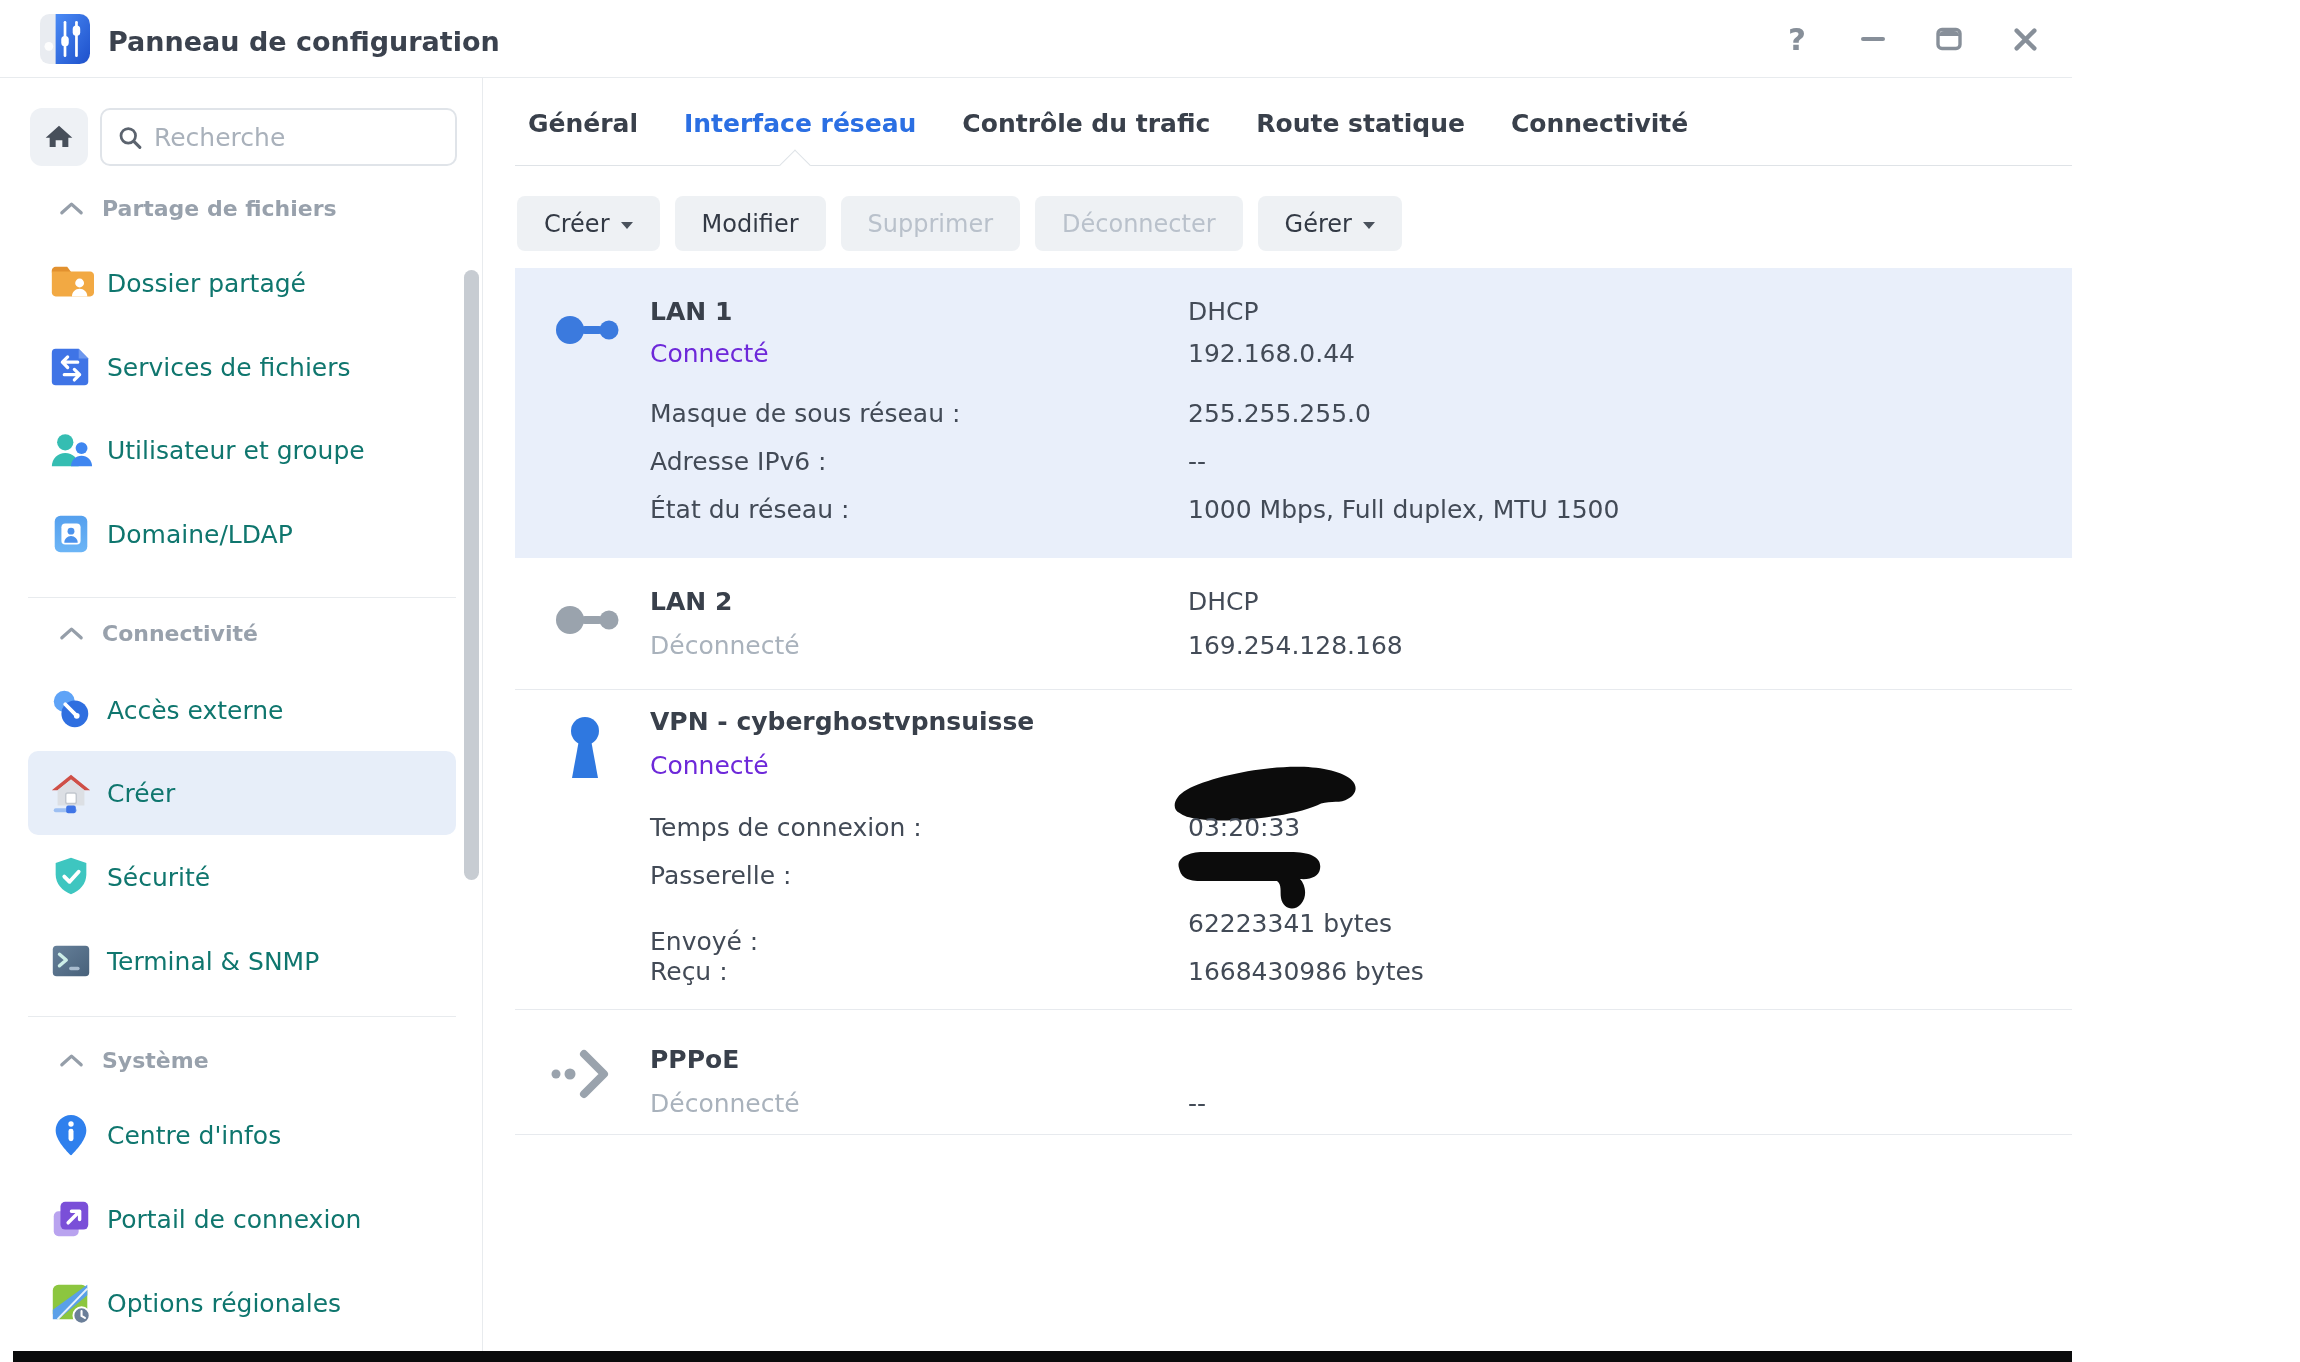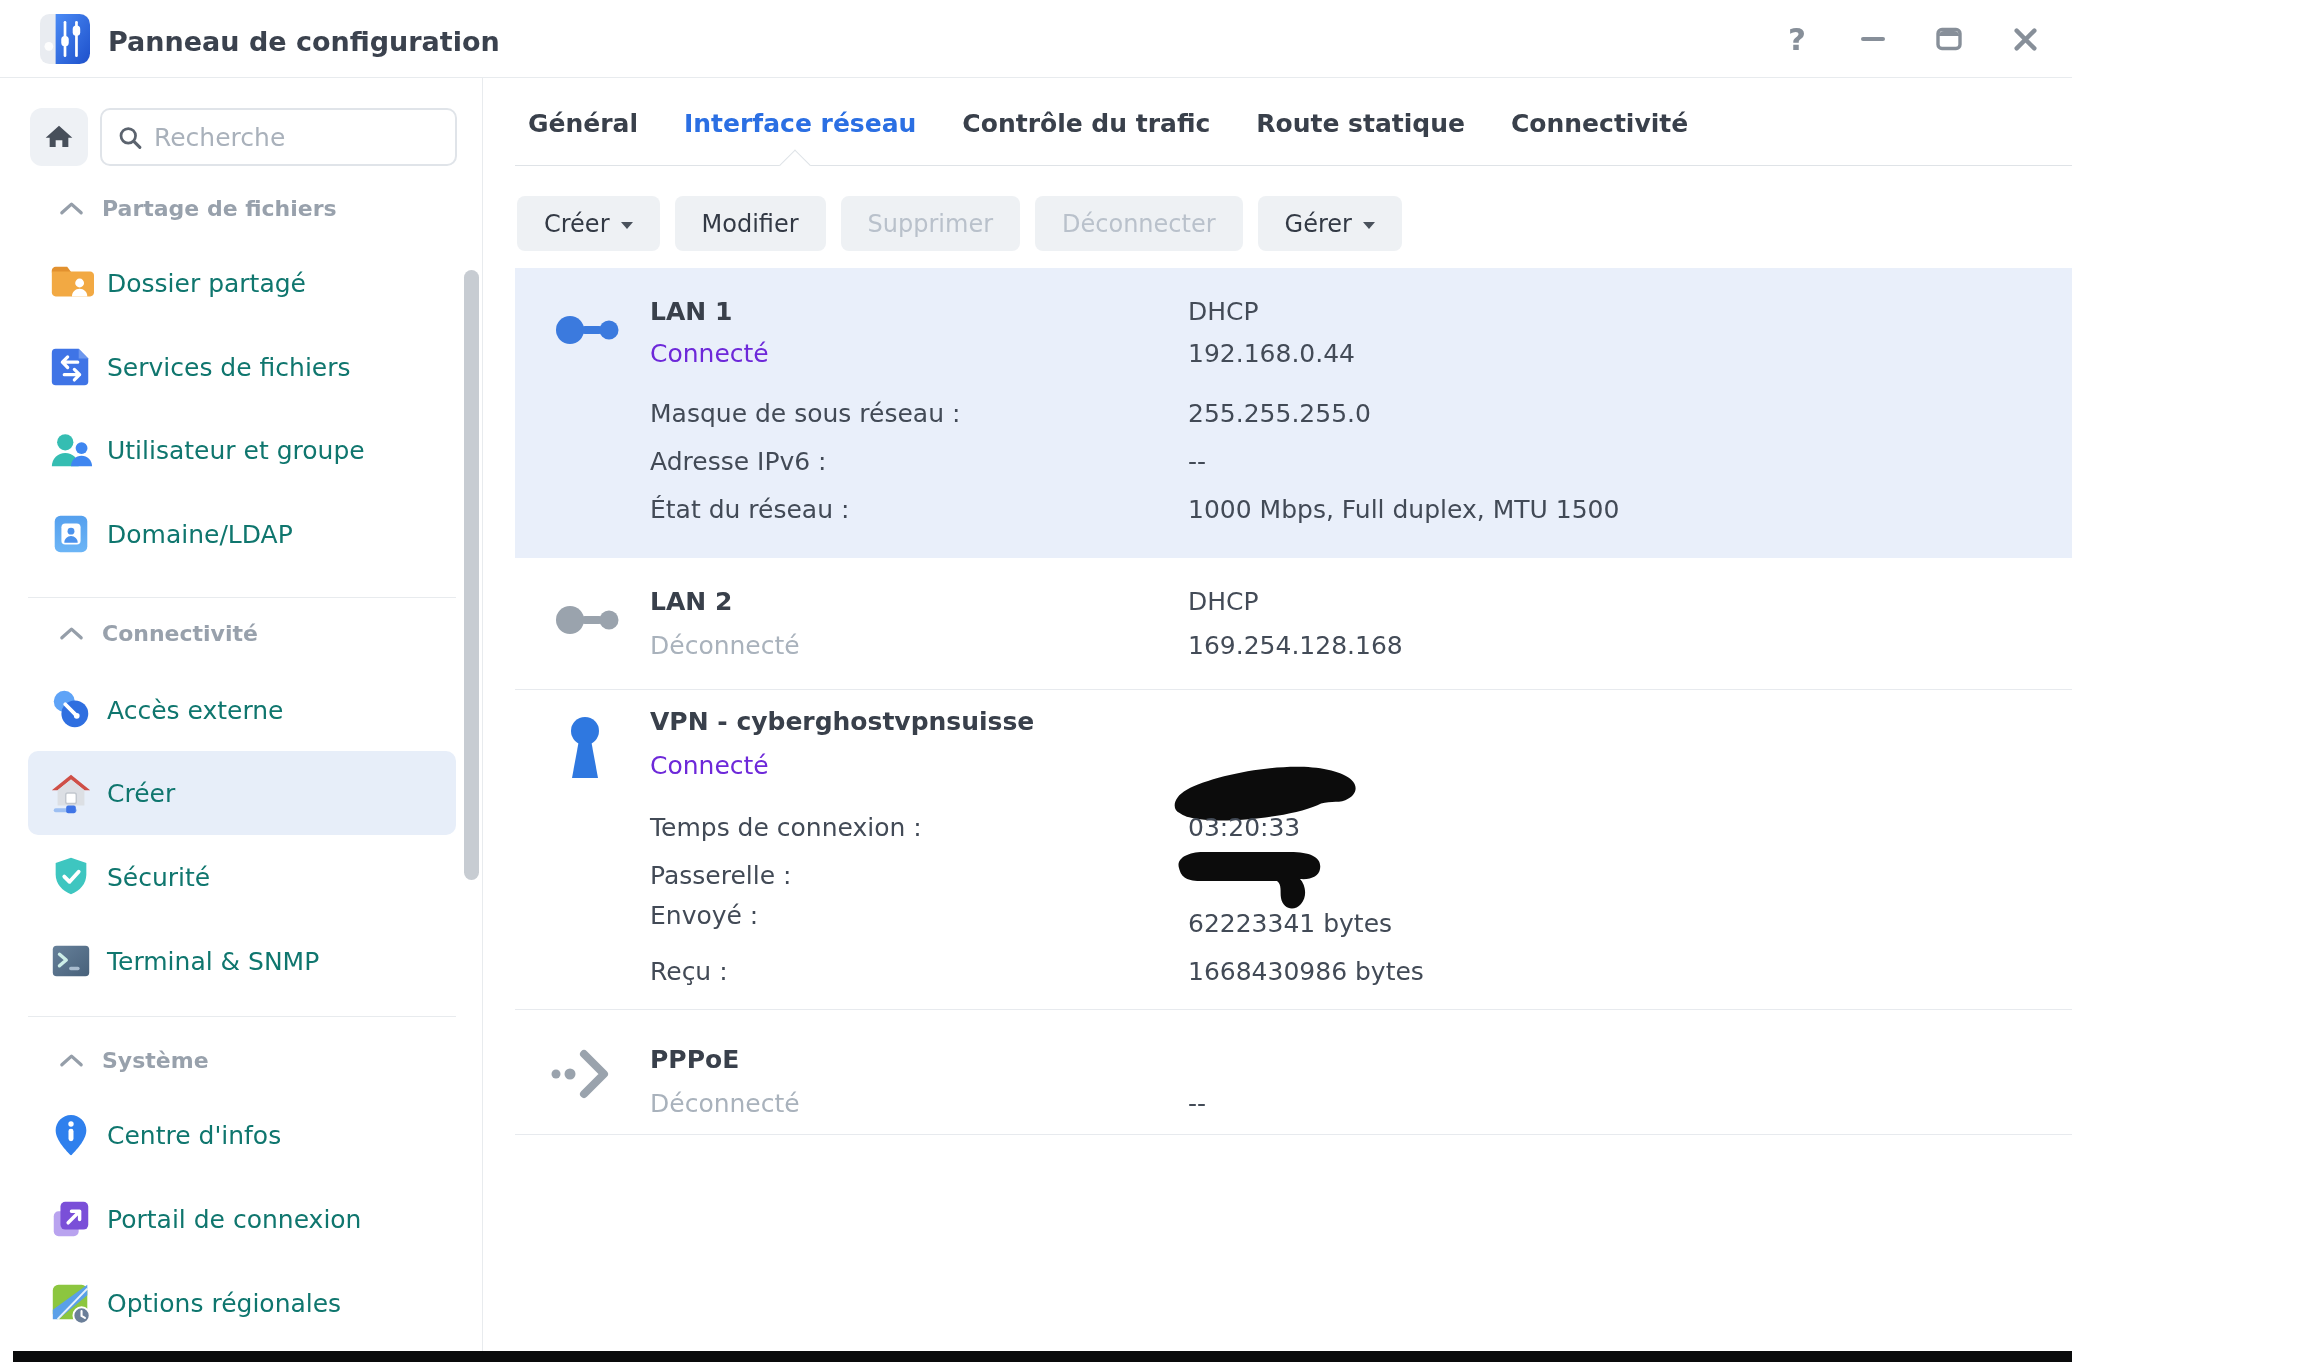--- a/index.html
+++ b/index.html
@@ -395,21 +395,21 @@
       <div class="detail-value" style="top:122px">03:20:33</div>
 
       <div class="detail-label" style="top:170px">Passerelle :</div>
 
       <span class="redact" style="left:657px;top:158px">
         <svg width="154" height="68" viewBox="0 0 154 68">
           <path d="M7 20 C4 11 15 4 31 4 H118 C140 4 150 10 148 21 C147 28 139 32 128 31 C133 36 136 48 129 56 C122 64 111 61 109 50 C108 43 110 37 105 33 H28 C13 33 9 28 7 20 Z" fill="#0c0c0c"></path>
         </svg>
       </span>
 
-      <div class="detail-label" style="top:210px">Envoyé :</div>
+      <div class="detail-label" style="top:236px">Envoyé :</div>
       <div class="detail-value" style="top:218px">62223341 bytes</div>
       <div class="detail-label" style="top:266px">Reçu :</div>
       <div class="detail-value" style="top:266px">1668430986 bytes</div>
 
       <span class="row-chevron" style="top:36px">
         <svg width="30" height="20" viewBox="0 0 30 20" fill="none">
             <path d="M5 15 L15 5.5 L25 15" stroke="#a7afb9" stroke-width="3" stroke-linecap="round" stroke-linejoin="round"></path>
           </svg>
       </span>
       <div class="row-border"></div>

